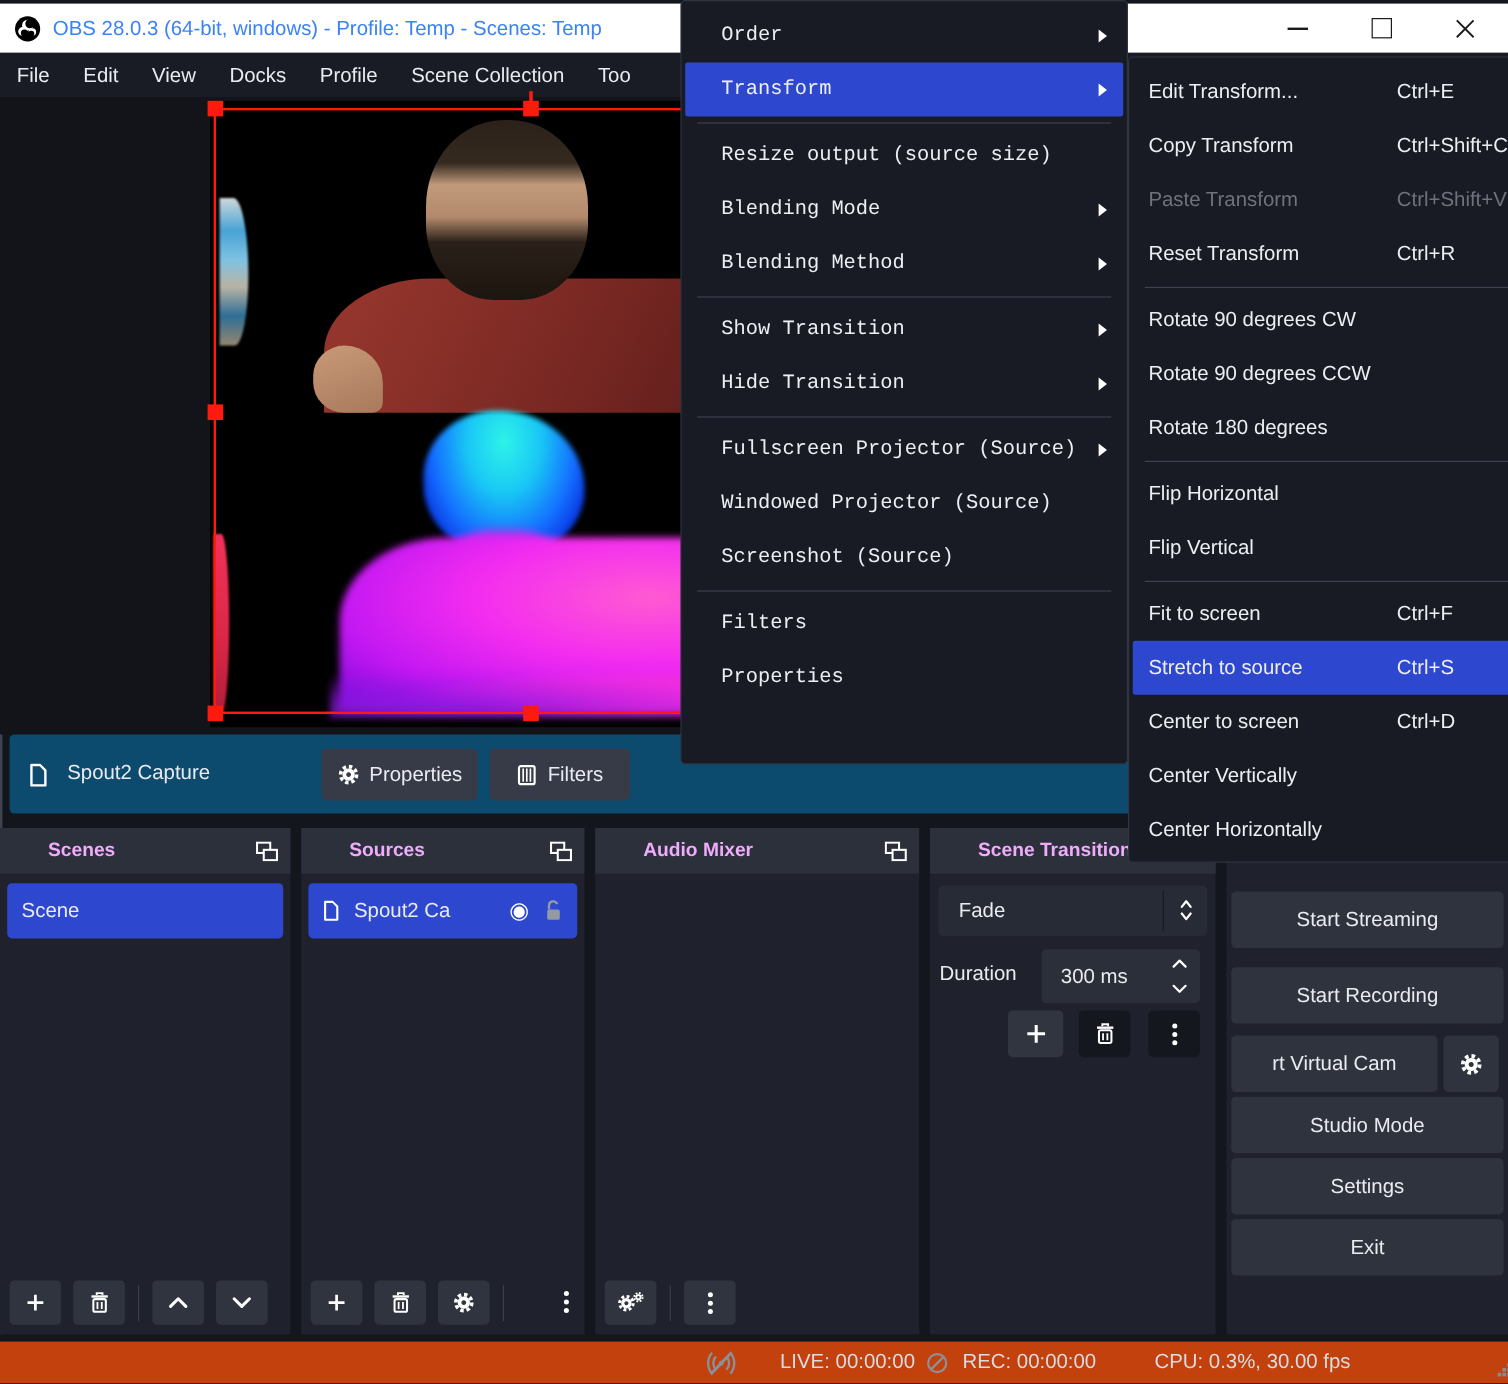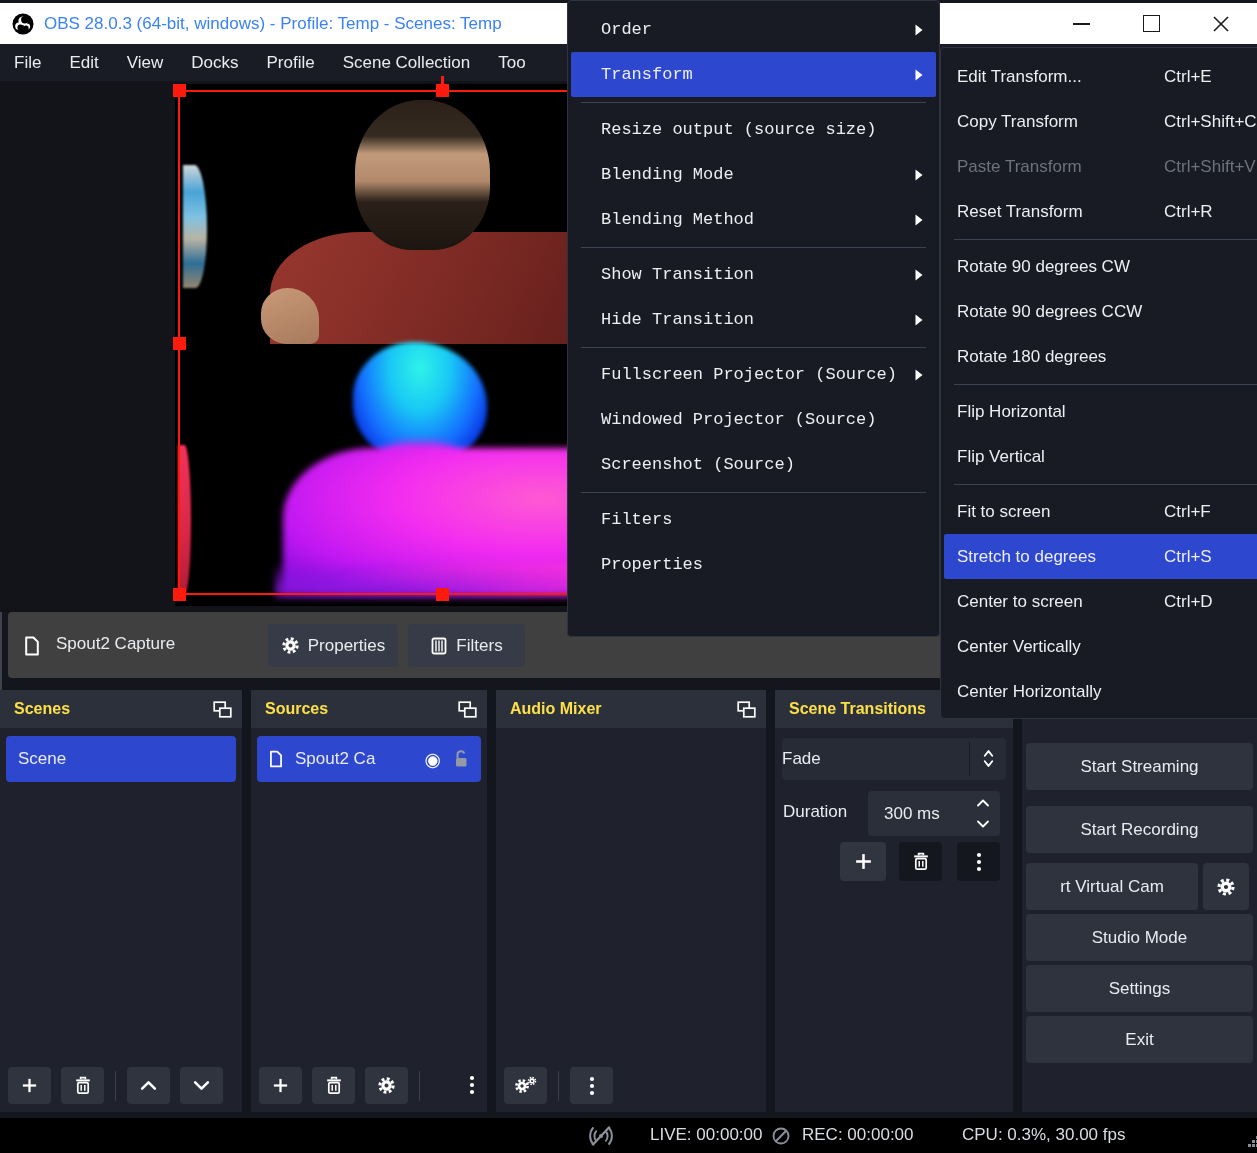--- a/index.html
+++ b/index.html
@@ -27,49 +27,49 @@
 
   
   .preview { left:0; top:81px; width:1257px; height:531px; background:#121419; }
   .canvas { left:175px; top:84px; width:766px; height:522px; background:#000; overflow:hidden; }
 
   .selection { left:178px; top:90px; width:527px; height:505px;
                border:2px solid #ff1a0e; z-index:6; }
   .hd { position:absolute; width:13px; height:13px; background:#ff1a0e; }
 
   
-  .srcbar { left:8px; top:612px; width:1241px; height:66px; background:#404040;
+  .srcbar { left:8px; top:612px; width:1241px; height:66px; background:#0c4a6e;
             border-radius:4px; }
   .srcbar-btn { position:absolute; top:12px; height:43px; background:#363b47; border-radius:4px;
                 display:flex; align-items:center; justify-content:center; gap:8px; }
 
   
   .panel { position:absolute; top:690px; height:422px; background:#1f222c; }
   .phead { height:38px; background:#2b303b; display:flex; align-items:center;
            padding:0 10px 0 14px; }
-  .phead-title { font-weight:bold; font-size:16px; color:#fde047; flex:1;
-                 white-space:nowrap; overflow:hidden; }
+  .phead-title { font-weight:bold; font-size:16px; color:#f0abfc; flex:1;
+                 white-space:nowrap; overflow:hidden;margin-left:26px; }
   .list-item { position:absolute; left:6px; right:6px; top:46px; height:46px;
                background:#2e47cf; border-radius:4px; display:flex; align-items:center;
                padding:0 12px; gap:12px; }
   .pfoot { position:absolute; left:8px; bottom:8px; display:flex; gap:10px; align-items:center; }
   .fbtn { width:43px; height:37px; background:#2f343f; border-radius:4px;
           display:flex; align-items:center; justify-content:center; }
   .fbtn.dark { background:#14171e; }
   .vdiv { width:1px; height:30px; background:#3a3f4b; margin:0 1px; }
 
   .ctrl-btn { position:absolute; left:4px; width:227px; height:47px; background:#2e333e;
               border-radius:4px; display:flex; align-items:center; justify-content:center;
               white-space:nowrap; overflow:hidden; }
 
   .field { position:absolute; background:#262b35; border-radius:4px;
            display:flex; align-items:center; }
 
   
-  .statusbar { left:0; top:1118px; width:1257px; height:35px; background:#000000; }
+  .statusbar { left:0; top:1118px; width:1257px; height:35px; background:#c2410c; }
   .status-text { position:absolute; top:7px; color:#d9dce2; }
 
   
   .popup { position:absolute; background:#181b24; border:1px solid #2e3340;
            border-radius:4px; padding:6px 3px; }
   .ctx { left:567px; top:0; width:373px; height:637px; z-index:100;font-family:Liberation Mono, monospace; }
   .sub { left:940px; top:47px; width:332px; height:672px; z-index:110; }
   .mi { height:45px; display:flex; align-items:center; padding-left:30px;
         position:relative; color:#eceef2; }
   .mi.hl { background:#2e47cf; border-radius:2px; }
@@ -363,21 +363,21 @@
 </div>
 
 <div class="panel" style="left:775px;width:238px">
   <div class="phead">
     <span class="phead-title">Scene Transitions</span>
     <svg width="19" height="17">
         <use href="#i-popout"></use>
       </svg>
   </div>
   <div class="field" style="left:7px;top:48px;width:224px;height:42px">
-    <span style="margin-left:0">Fade</span>
+    <span style="margin-left:17px">Fade</span>
     <div style="position:absolute;right:36px;top:4px;bottom:4px;width:1px;background:#171a21"></div>
     <svg width="13" height="21" style="position:absolute;right:11px;top:10px">
         <use href="#i-updown"></use>
       </svg>
   </div>
   <span style="position:absolute;left:8px;top:112px">Duration</span>
   <div class="field" style="left:93px;top:101px;width:132px;height:45px;background:#2a2f39">
     <span style="margin-left:16px">300 ms</span>
     <svg width="14" height="10" style="position:absolute;right:10px;top:7px" viewBox="0 0 16 12">
         <polyline points="2,9 8,3 14,9" fill="none" stroke="#fff" stroke-width="2.2" stroke-linecap="round" stroke-linejoin="round"></polyline>
@@ -539,21 +539,21 @@
   </div>
   <div class="smi">
     <span>Flip Vertical</span>
   </div>
   <div class="msep"></div>
   <div class="smi">
     <span>Fit to screen</span>
     <span class="sc">Ctrl+F</span>
   </div>
   <div class="smi hl">
-    <span>Stretch to degrees</span>
+    <span>Stretch to source</span>
     <span class="sc">Ctrl+S</span>
   </div>
   <div class="smi">
     <span>Center to screen</span>
     <span class="sc">Ctrl+D</span>
   </div>
   <div class="smi">
     <span>Center Vertically</span>
   </div>
   <div class="smi">

